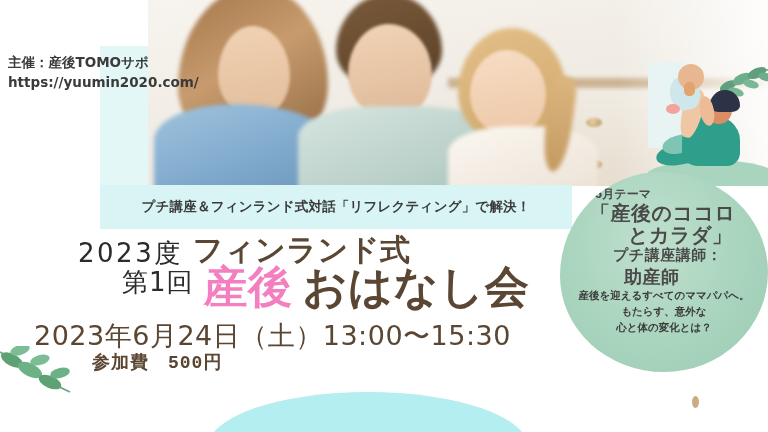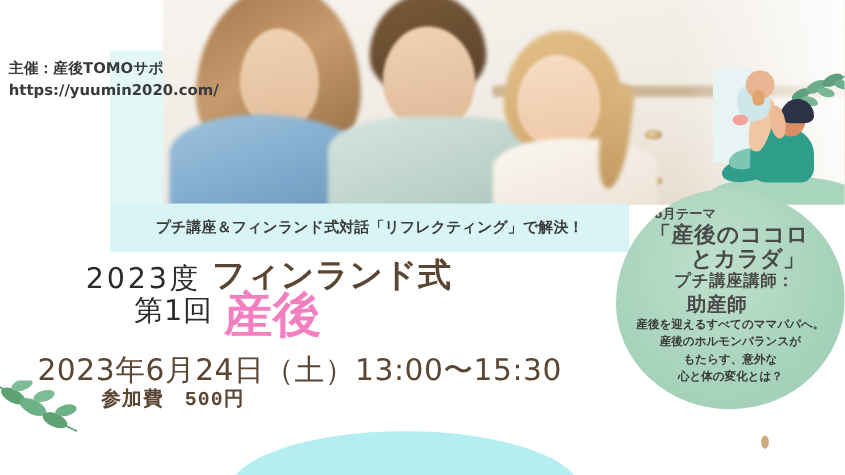--- a/index.html
+++ b/index.html
@@ -220,36 +220,36 @@
   </div>
 
   <div class="title-wrap">
     <div class="row1">
       <span class="t-year">2023度</span>
       <span class="t-fin">フィンランド式</span>
     </div>
     <div class="row2">
       <span class="t-kai">第1回</span>
       <span class="t-sango">産後</span>
+      <span class="t-ohanashi">おはなし会</span>
     </div>
   </div>
 
   <div class="datetime">2023年6月24日（土）13:00〜15:30</div>
   <div class="fee">参加費　500円</div>
 
   <div class="circle">
     <div class="circle-inner">
       <div class="c-theme">6月テーマ</div>
       <div class="c-q1">「産後のココロ</div>
       <div class="c-q2">とカラダ」</div>
       <div class="c-lect">プチ講座講師：</div>
       <div class="c-josan">助産師</div>
       <div class="c-body">
         <div>産後を迎えるすべてのママパパへ。</div>
-        <div>産後のホルモンバランスが</div>
         <div>もたらす、意外な</div>
         <div>心と体の変化とは？</div>
       </div>
     </div>
   </div>
 
   <svg class="sprig" viewBox="0 0 74 54">
     <path d="M0 6 C20 18 44 34 70 46" stroke="#6aa87f" stroke-width="1.8" fill="none"></path>
     <ellipse cx="12" cy="14" rx="12" ry="6" fill="#5ea173" transform="rotate(28 12 14)"></ellipse>
     <ellipse cx="30" cy="24" rx="13" ry="6.5" fill="#6db187" transform="rotate(26 30 24)"></ellipse>

